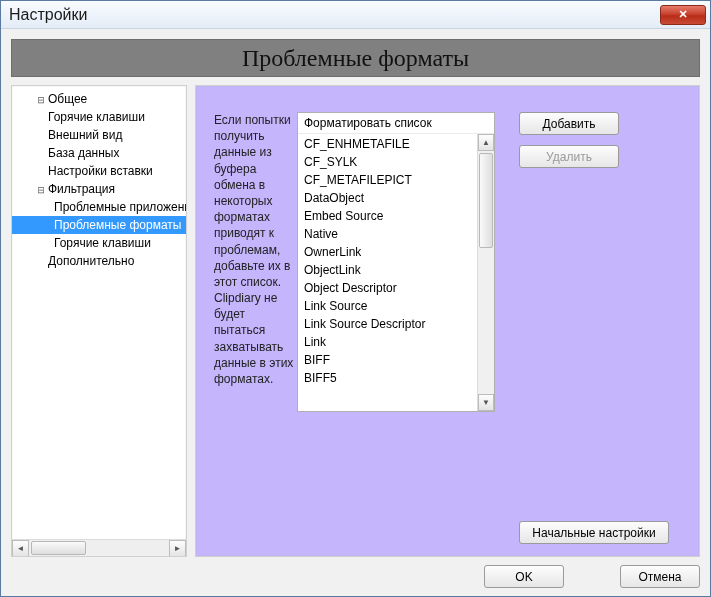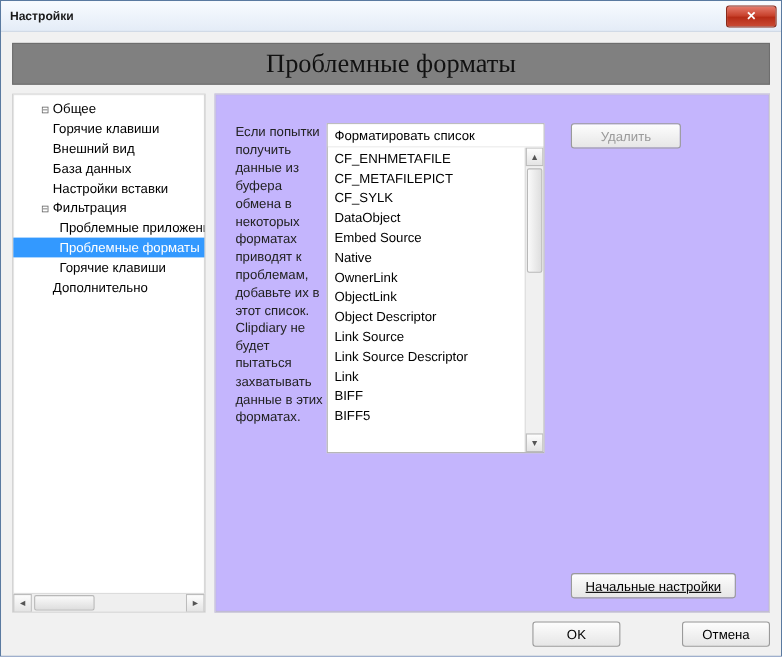--- a/index.html
+++ b/index.html
@@ -23,23 +23,22 @@
   .titlebar {
     height: 28px;
     background: linear-gradient(#f8fbff, #e4ecf7);
     display: flex;
     align-items: center;
     justify-content: space-between;
     border-bottom: 1px solid #c9d4e3;
     padding-left: 8px;
   }
   .titlebar-title {
-    font-size: 11px;
+    font-size: 16px;
     color: #1a1a1a;
-    font-weight: bold;
   }
   .close-btn {
     width: 46px;
     height: 20px;
     margin-right: 4px;
     background: linear-gradient(#e67a6c, #c8432e 45%, #b72c17 55%, #c94a35);
     border: 1px solid #8a2a1a;
     border-radius: 3px;
     display: flex;
     align-items: center;
@@ -247,21 +246,20 @@
     color: #000;
   }
   .btn:disabled {
     color: #9a9a9a;
     cursor: default;
   }
   .defaults-row {
     margin-top: auto;
     display: flex;
     justify-content: flex-start;
-    text-decoration: underline;
   }
   .footer {
     display: flex;
     justify-content: flex-end;
     gap: 8px;
     padding-top: 8px;
   }
   .footer .btn { width: 80px; margin-left: 48px; }
 </style>
 </head>
@@ -308,22 +306,22 @@
 
       <div class="main-panel">
         <div class="desc">Если попытки получить данные из буфера обмена в некоторых форматах  приводят к проблемам, добавьте их в этот список. Clipdiary не будет пытаться захватывать данные в этих форматах.</div>
 
         <div class="format-area">
           <div class="list-wrap">
             <div class="list-header">Форматировать список</div>
             <div class="list-body">
               <div class="list-items" id="format-items">
                   <div>CF_ENHMETAFILE</div>
+                  <div>CF_SYLK</div>
                   <div>CF_METAFILEPICT</div>
-                  <div>CF_SYLK</div>
                   <div>DataObject</div>
                   <div>Embed Source</div>
                   <div>Native</div>
                   <div>OwnerLink</div>
                   <div>ObjectLink</div>
                   <div>Object Descriptor</div>
                   <div>Link Source</div>
                   <div>Link Source Descriptor</div>
                   <div>Link</div>
                   <div>BIFF</div>
@@ -337,20 +335,21 @@
                     <div class="vs-thumb"></div>
                   </div>
                 <div class="vs-btn">
                     <span>▼</span>
                   </div>
               </div>
             </div>
           </div>
 
           <div class="side-buttons">
+            <button class="btn" style="width:100px">Добавить</button>
             <button class="btn" style="width:100px" disabled="">Удалить</button>
             <div class="defaults-row">
               <button class="btn" style="width:150px">Начальные настройки</button>
             </div>
           </div>
         </div>
       </div>
 
     </div>
 

